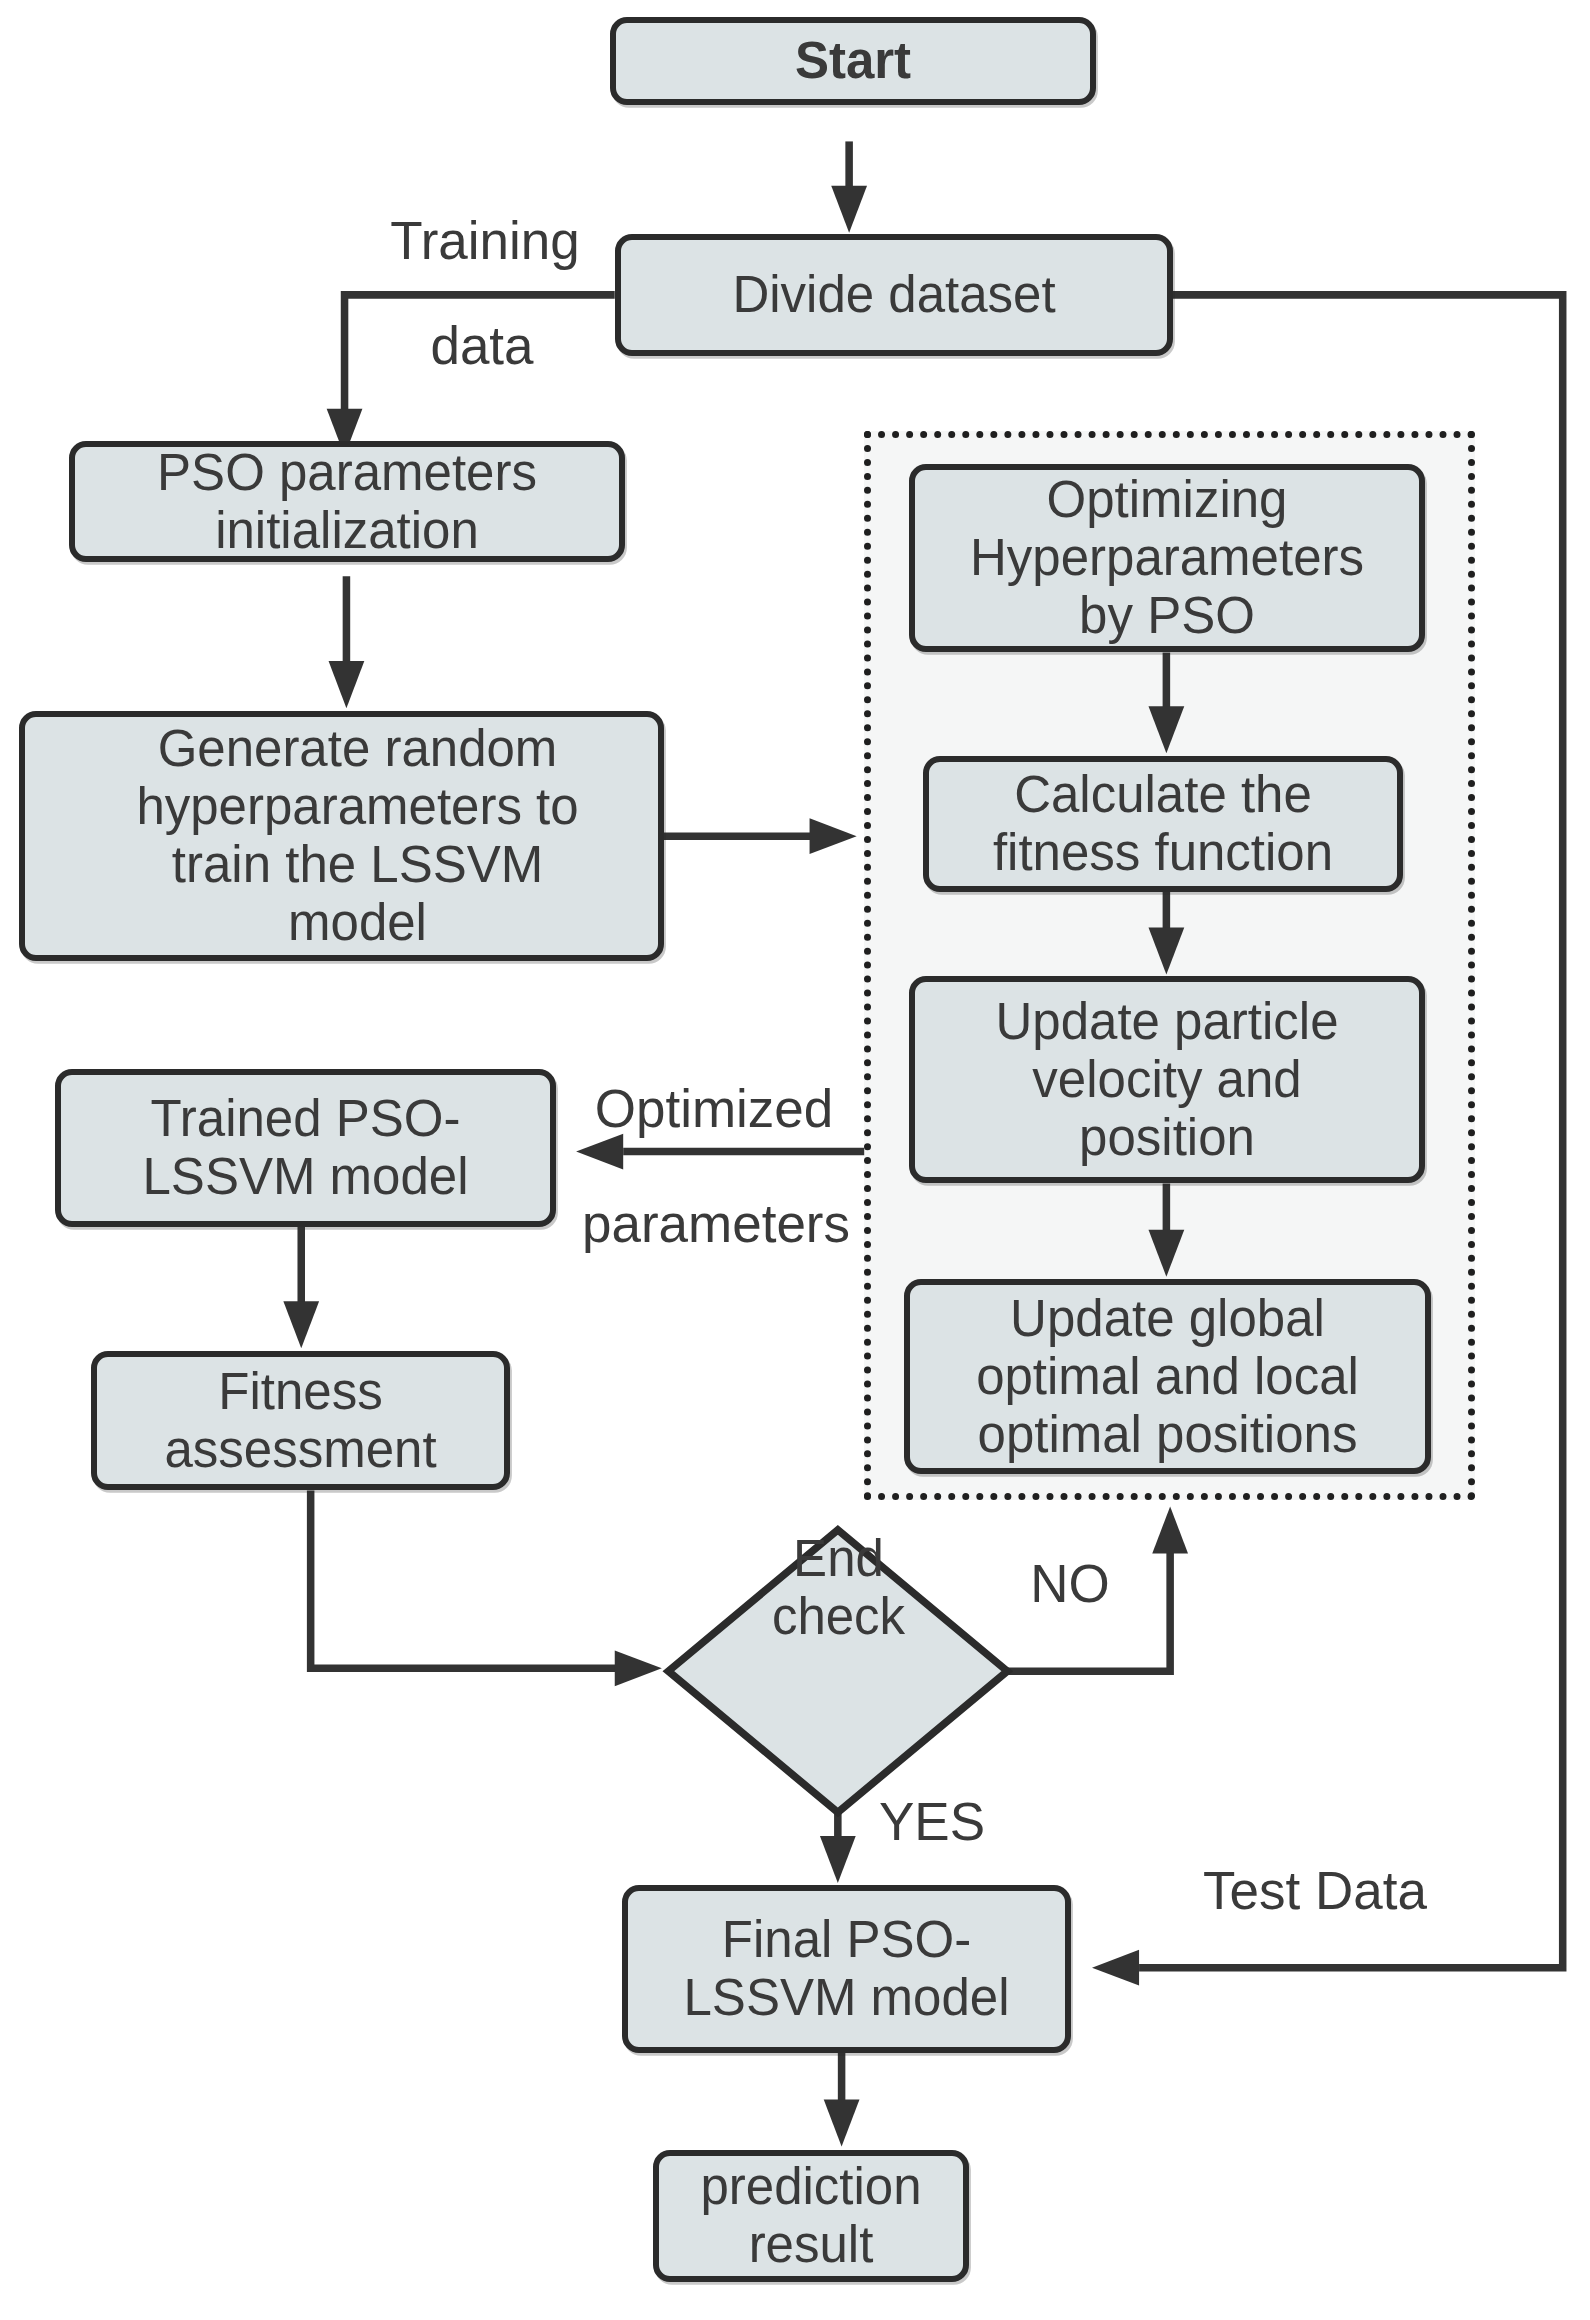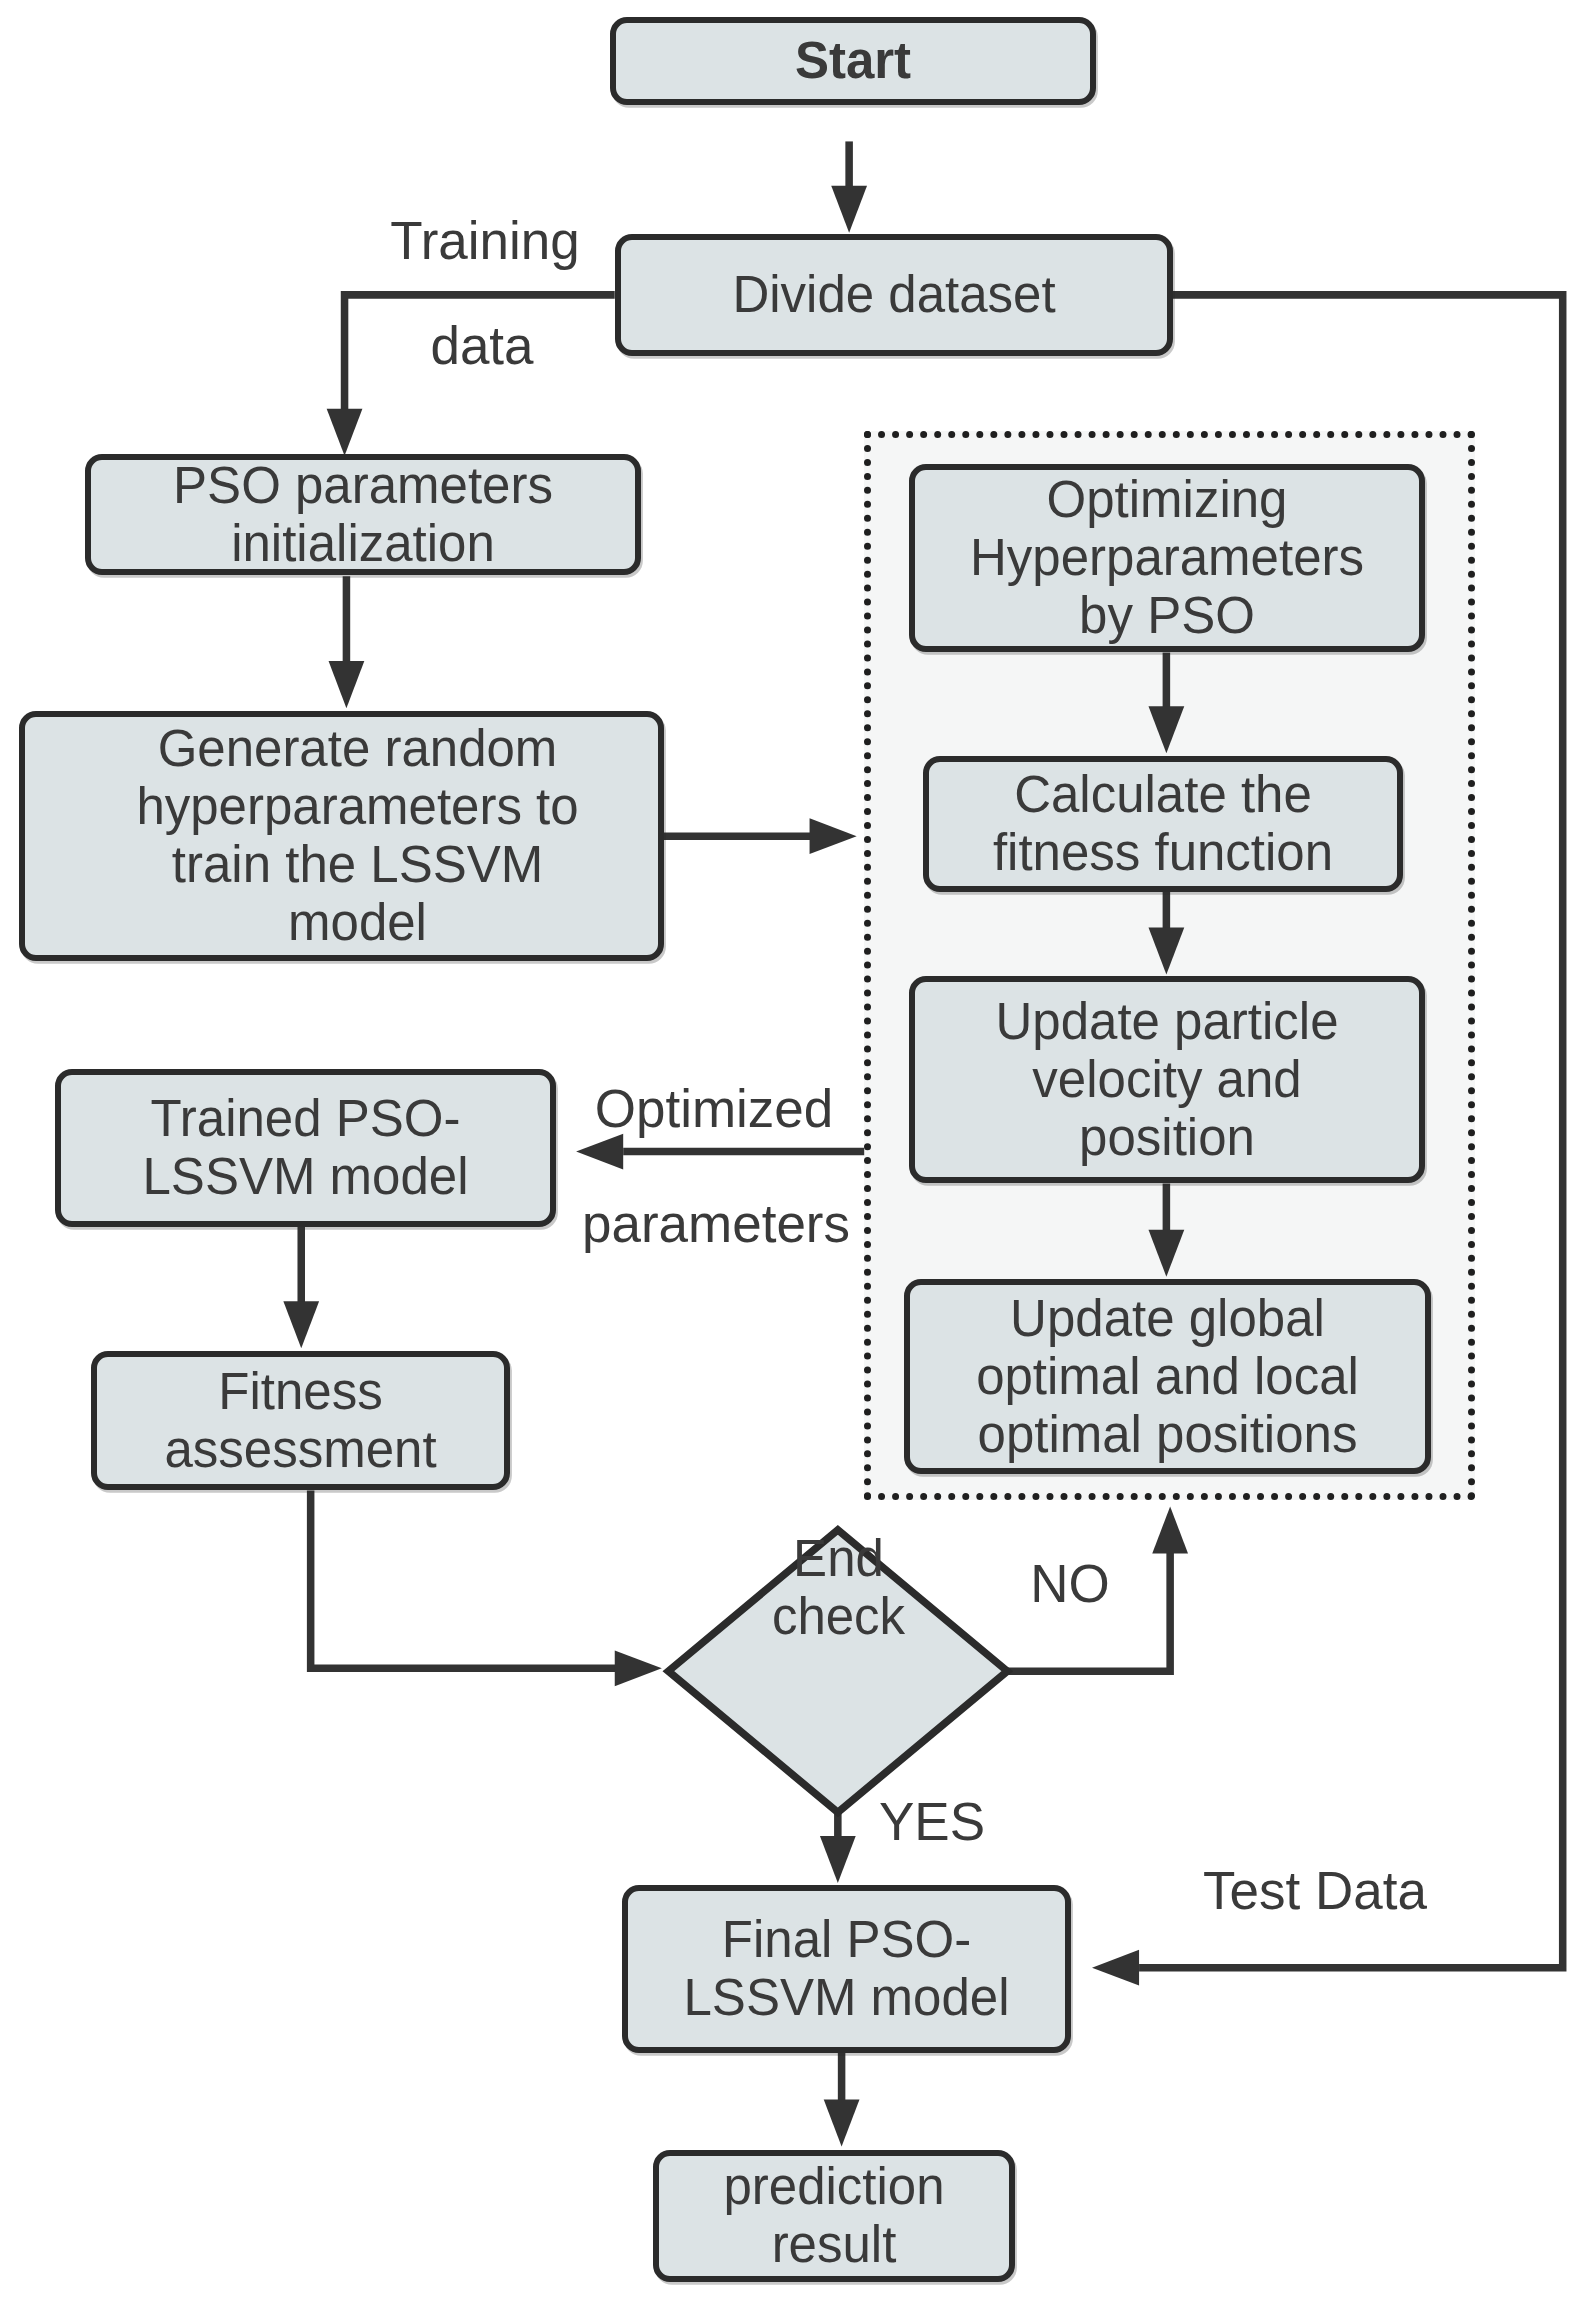--- a/index.html
+++ b/index.html
@@ -135,21 +135,21 @@
 </svg>
 
 <div class="node" style="left:610px;top:17px;width:486px;height:88px;font-weight:bold;">
   <span>Start</span>
 </div>
 
 <div class="node" style="left:615px;top:234px;width:558px;height:122px;">
   <span>Divide dataset</span>
 </div>
 
-<div class="node" style="left:69px;top:454px;width:556px;height:121px;margin-left:16px;">
+<div class="node" style="left:69px;top:441px;width:556px;height:121px;">
   <span>PSO parameters
 initialization</span>
 </div>
 
 <div class="node" style="left:19px;top:711px;width:645px;height:250px;padding-left:32px;">
   <span>Generate random
 hyperparameters to
 train the LSSVM
 model</span>
 </div>
@@ -190,21 +190,21 @@
 <div class="diamond-label">
   <span>End
 check</span>
 </div>
 
 <div class="node" style="left:622px;top:1885px;width:449px;height:168px;">
   <span>Final PSO-
 LSSVM model</span>
 </div>
 
-<div class="node" style="left:653px;top:2150px;width:362px;height:132px;">
+<div class="node" style="left:653px;top:2150px;width:316px;height:132px;">
   <span>prediction
 result</span>
 </div>
 
 <div class="edge-label" style="left:485px;top:213px;">Training</div>
 <div class="edge-label" style="left:482px;top:318px;">data</div>
 <div class="edge-label" style="left:714px;top:1081px;">Optimized</div>
 <div class="edge-label" style="left:716px;top:1196px;">parameters</div>
 <div class="edge-label" style="left:1070px;top:1556px;">NO</div>
 <div class="edge-label" style="left:932px;top:1794px;">YES</div>

